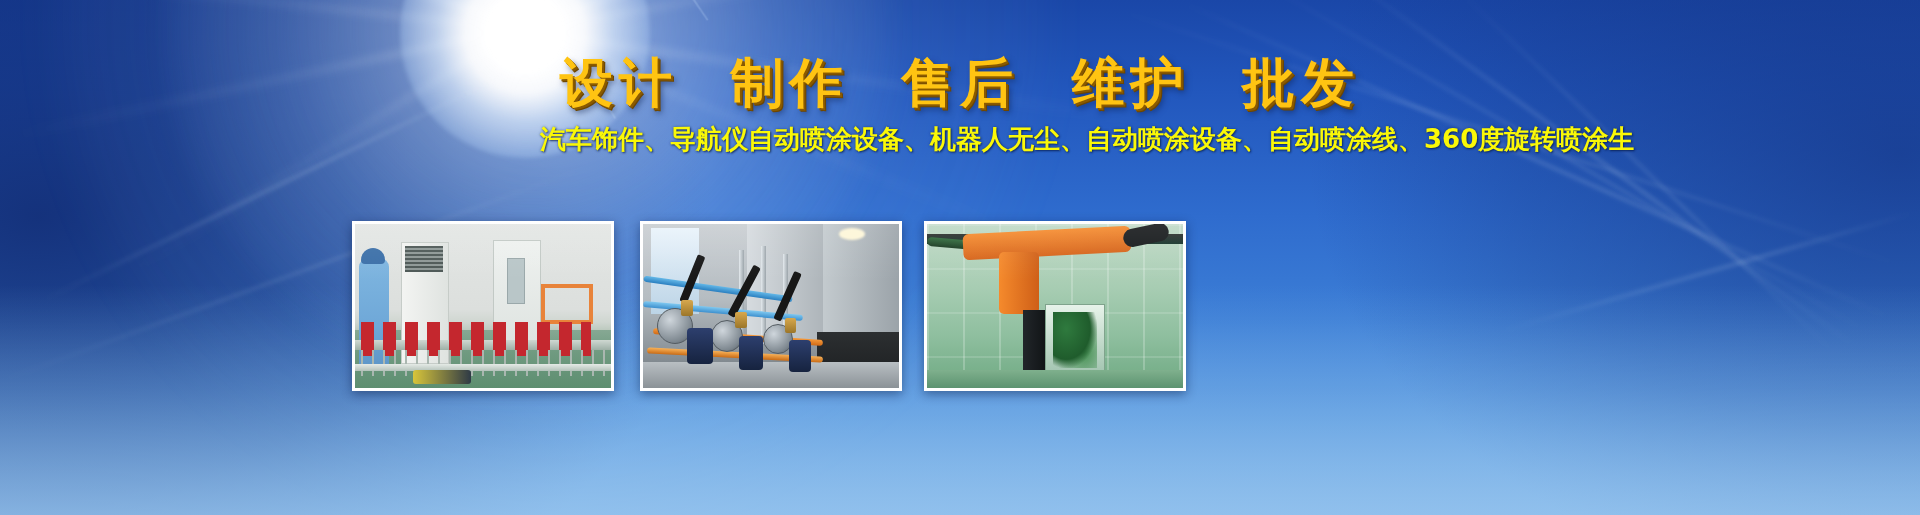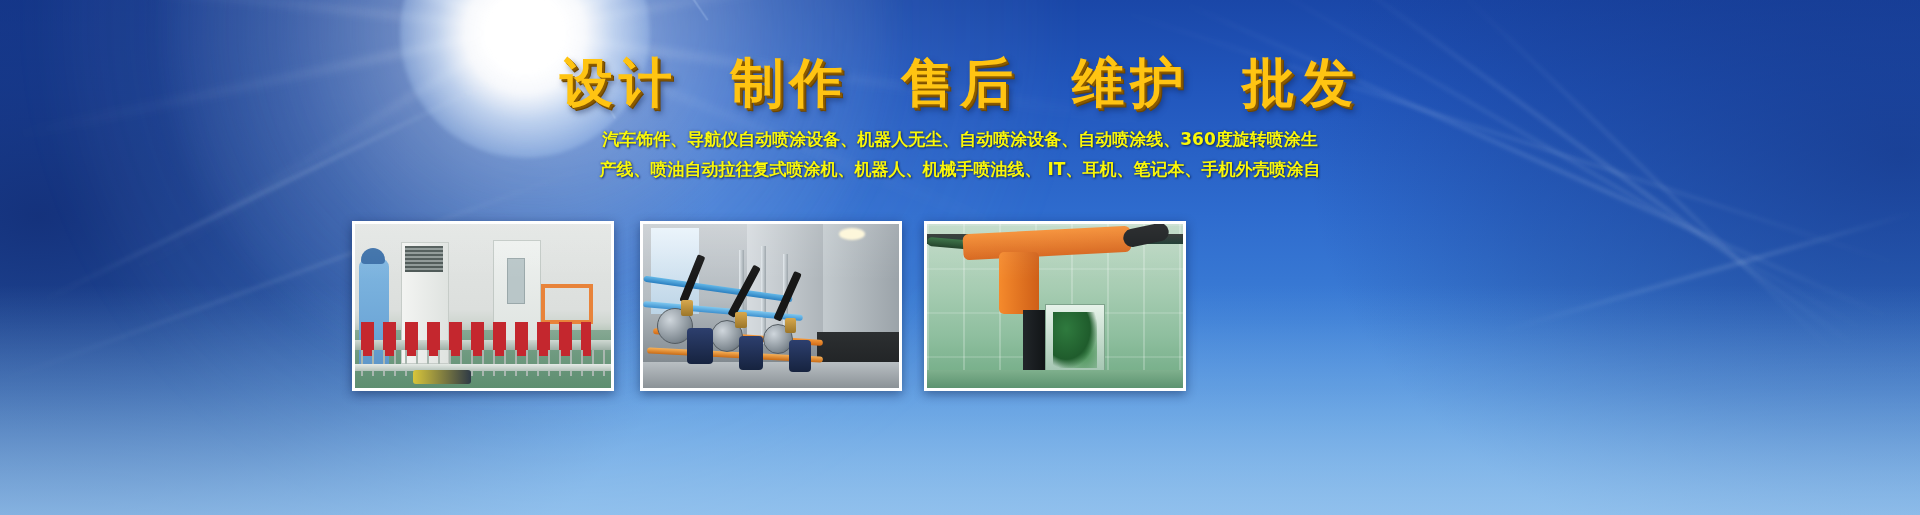--- a/index.html
+++ b/index.html
@@ -150,21 +150,21 @@
   }
   .headline .word { margin: 8px 14px; }
 
   .subtitle {
     position: absolute;
     left: 50%;
     transform: translateX(-50%);
     top: 124px;
     width: 840px;
     text-align: center;
-    font-size: 17px;
+    font-size: 26px;
     line-height: 30px;
     font-weight: bold;
     color: #faf807;
     text-shadow: 1px 1px 2px rgba(8,28,78,0.75), 0 0 3px rgba(10,35,95,0.45);
     font-family: "DejaVu Sans", "Liberation Sans", sans-serif;
   }
   .subtitle .line { display: block; white-space: nowrap; }
 
   
   .photos {
@@ -286,21 +286,20 @@
     <div class="headline">
       <span class="word">设计</span>
       <span class="word">制作</span>
       <span class="word">售后</span>
       <span class="word">维护</span>
       <span class="word">批发</span>
     </div>
 
     <div class="subtitle">
       <span class="line">汽车饰件、导航仪自动喷涂设备、机器人无尘、自动喷涂设备、自动喷涂线、360度旋转喷涂生</span>
-      <span class="line">产线、喷油自动拉往复式喷涂机、机器人、机械手喷油线、 IT、耳机、笔记本、手机外壳喷涂自</span>
     </div>
 
     <div class="photos">
 
       <div class="photo p1">
         <div class="p1-wall"></div>
         <div class="p1-floor"></div>
         <div class="p1-cabinet"></div>
         <div class="p1-vent"></div>
         <div class="p1-door"></div>

